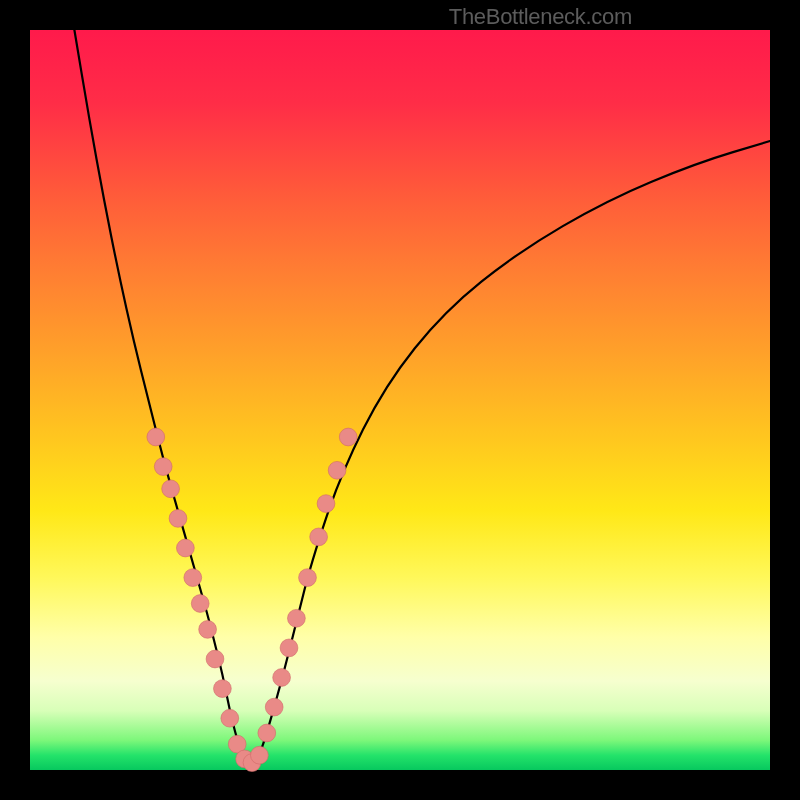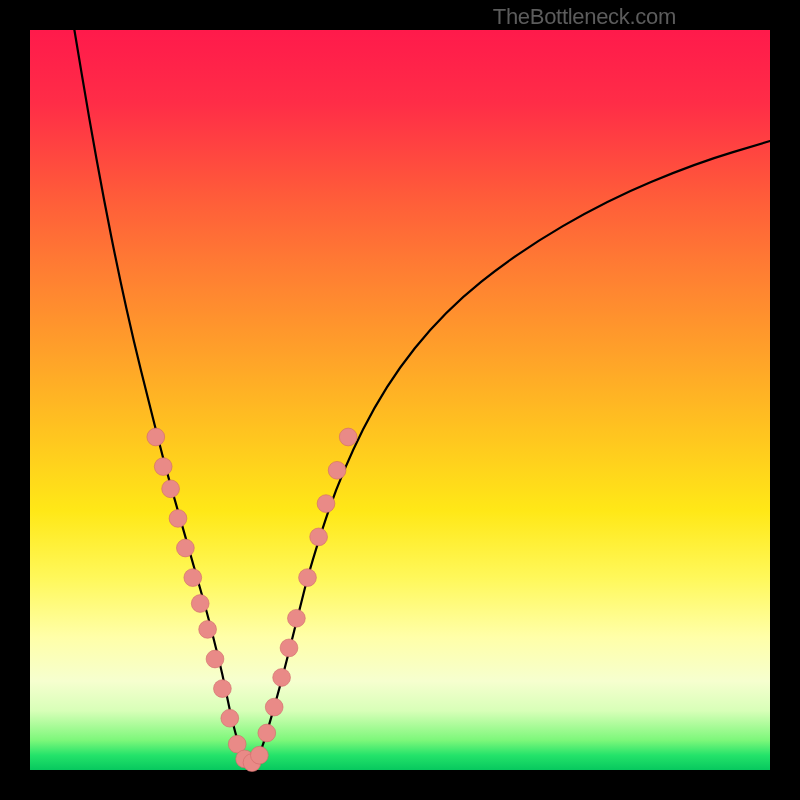--- a/index.html
+++ b/index.html
@@ -9,21 +9,20 @@
     height: 800px;
     overflow: hidden;
     background: #000;
     font-family: Arial, Helvetica, sans-serif;
   }
   .frame {
     position: relative;
     width: 644px;
     height: 800px;
     background: #000;
-    padding-left: 44px;
   }
   .plot-area {
     position: absolute;
     left: 30px;
     top: 30px;
     width: 740px;
     height: 740px;
     
     background: linear-gradient(to bottom,
       #ff1a4b 0%,

